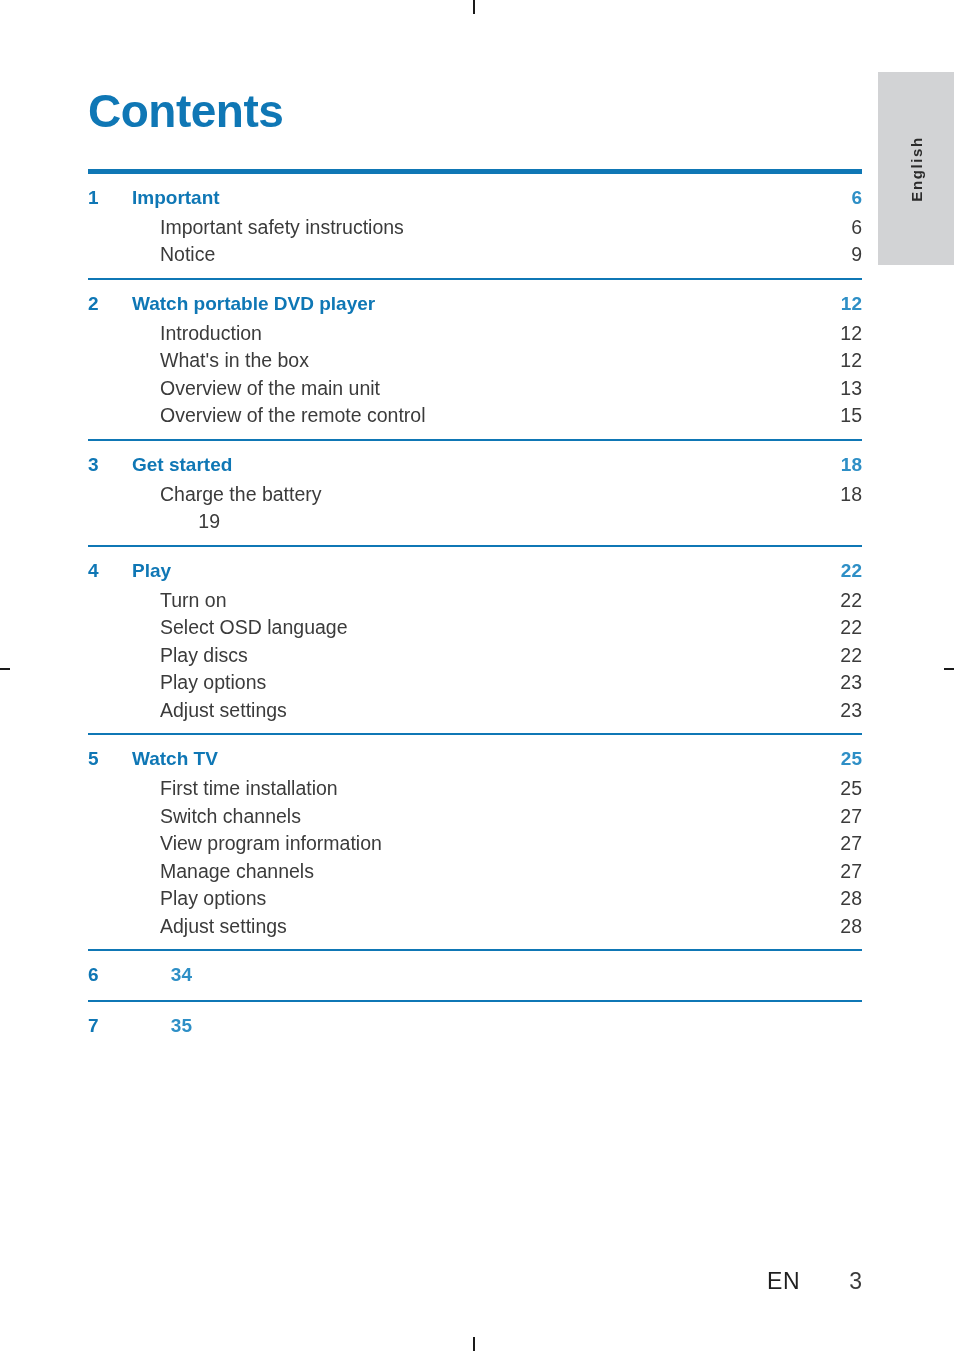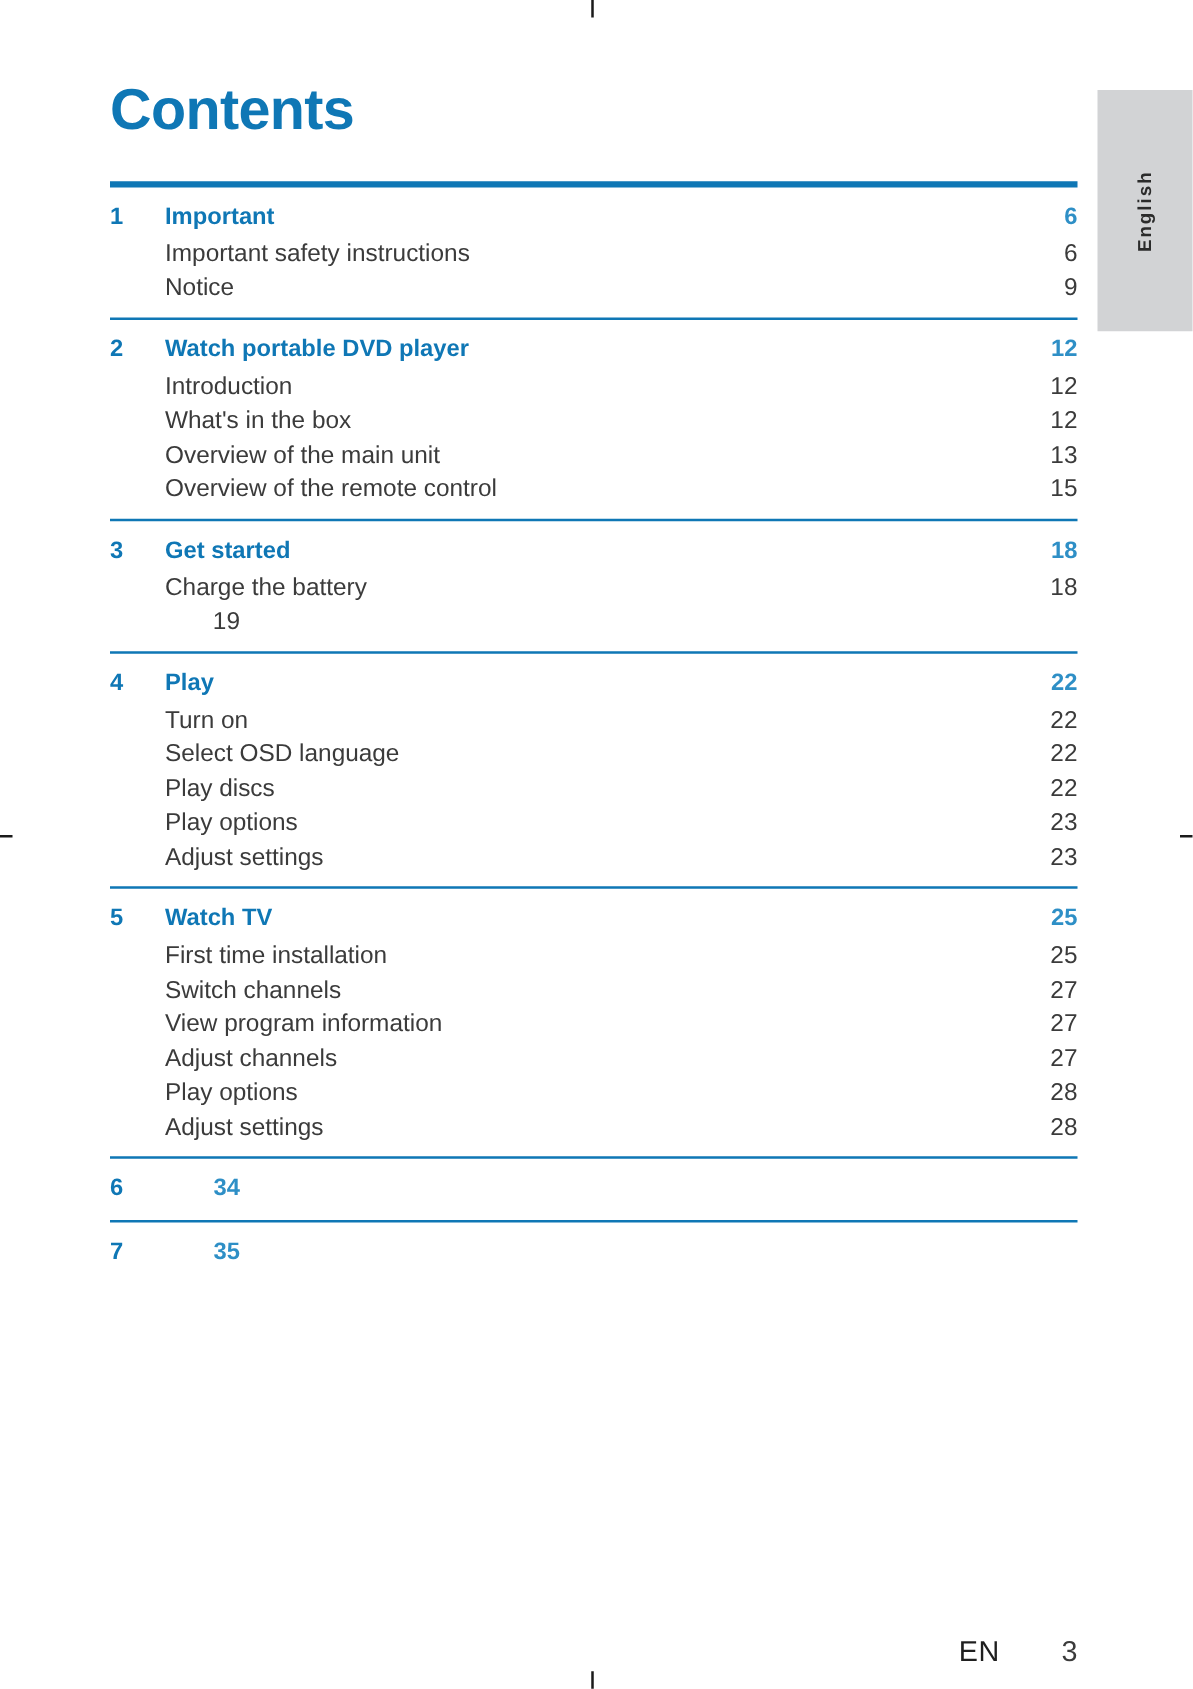--- a/index.html
+++ b/index.html
@@ -57,21 +57,21 @@
     width: 774px;
   }
 
   .page-title {
     font-family: "Liberation Sans", sans-serif;
     font-size: 46px;
     font-weight: bold;
     color: #0f77b5;
     letter-spacing: -0.5px;
     margin: 0;
-    padding-top: 62px;
+    padding-top: 86px;
     line-height: 1.1;
   }
 
   .rule-thick {
     height: 5px;
     background: #0f77b5;
     margin-top: 32px;
   }
   .rule-thin {
     height: 2px;
@@ -88,20 +88,21 @@
     align-items: baseline;
     line-height: 1.0;
   }
 
   .toc-section-row {
     padding-top: 7px;
     padding-bottom: 3px;
   }
   .toc-sub-row {
     padding-top: 8px;
+    gap: 28px;
   }
 
   .col-num {
     width: 44px;
     flex: 0 0 44px;
     font-size: 19px;
     font-weight: bold;
     color: #0f77b5;
   }
   .col-title {
@@ -129,21 +130,21 @@
   .toc-sub-row .col-page {
     font-size: 19.5px;
     font-weight: normal;
     color: #3b3b3b;
   }
 
   
   .footer {
     position: absolute;
     left: 0;
-    top: 1308px;
+    top: 1268px;
     width: 862px;
     display: flex;
     justify-content: flex-end;
     align-items: baseline;
   }
   .footer-lang {
     font-size: 23px;
     color: #1f1f1f;
     letter-spacing: 0.5px;
   }
@@ -285,21 +286,21 @@
           <span class="col-title">Switch channels</span>
           <span class="col-page">27</span>
         </div>
         <div class="toc-row toc-sub-row">
           <span class="col-num"></span>
           <span class="col-title">View program information</span>
           <span class="col-page">27</span>
         </div>
         <div class="toc-row toc-sub-row">
           <span class="col-num"></span>
-          <span class="col-title">Adjust channels</span>
+          <span class="col-title">Manage channels</span>
           <span class="col-page">27</span>
         </div>
         <div class="toc-row toc-sub-row">
           <span class="col-num"></span>
           <span class="col-title">Play options</span>
           <span class="col-page">28</span>
         </div>
         <div class="toc-row toc-sub-row">
           <span class="col-num"></span>
           <span class="col-title">Adjust settings</span>

